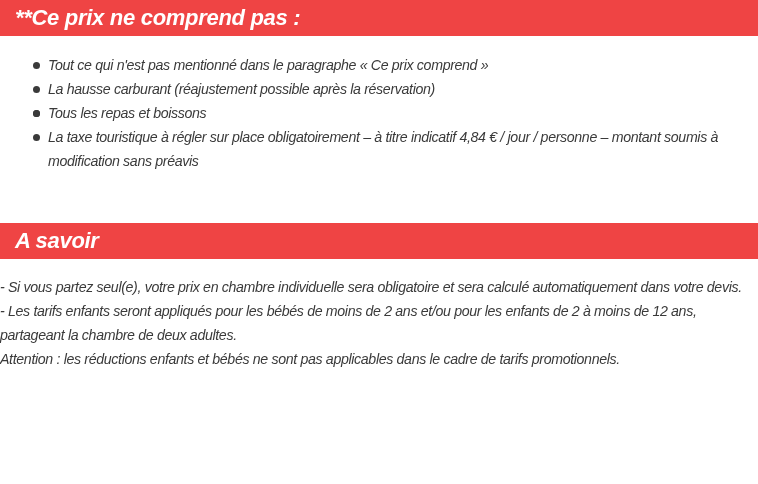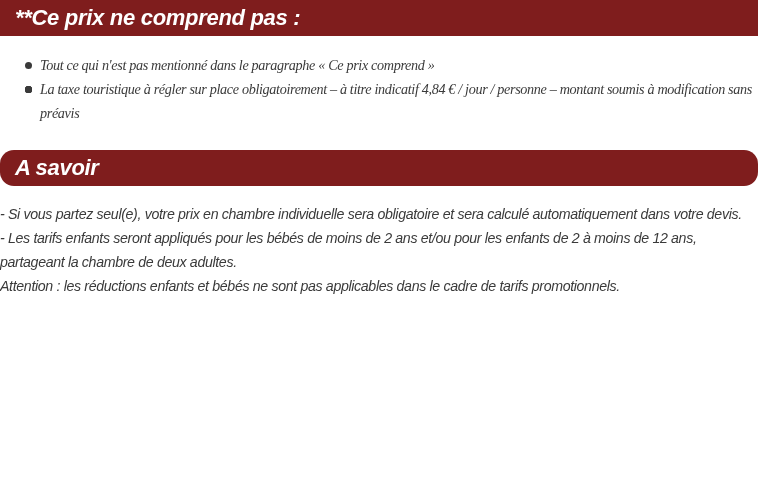--- a/index.html
+++ b/index.html
@@ -8,78 +8,77 @@
     background: #ffffff;
   }
   body {
     width: 758px;
     height: 484px;
     overflow: hidden;
     font-family: "Liberation Sans", "DejaVu Sans", sans-serif;
     color: #3a3a3a;
   }
   .section-header {
-    background: #7f1d1d;
+    background: #ef4444;
     color: #ffffff;
     font-style: italic;
     font-weight: bold;
     font-size: 22px;
     height: 36px;
     line-height: 36px;
     padding-left: 15px;
     box-sizing: border-box;
     letter-spacing: -0.3px;
   }
   #header-1 { margin-top: 0; }
   .bullet-list {
     list-style: none;
-    margin: 0;
+    margin: 8px;
     padding: 0;
     margin-top: 17px;
-    font-family: Liberation Serif, serif;
   }
   .bullet-list li {
     position: relative;
     padding-left: 40px;
     font-style: italic;
     font-size: 14.2px;
     line-height: 24px;
     letter-spacing: -0.35px;
     padding-right: 2px;
   }
   .bullet-list li .dot {
     position: absolute;
     left: 25px;
     top: 9px;
     width: 7px;
     height: 7px;
     border-radius: 50%;
     background: #3a3a3a;
   }
-  #header-2 { margin-top: 25px; border-radius: 14px; }
+  #header-2 { margin-top: 50px; }
   .info-block {
     margin-top: 16px;
     font-style: italic;
     font-size: 14.2px;
     line-height: 24px;
     letter-spacing: -0.35px;
     padding-right: 12px;
   }
   .info-block p { margin: 0; }
 </style>
 </head>
 <body>
 
 <div>
   <div class="section-header" id="header-1">**Ce prix ne comprend pas :</div>
   <ul class="bullet-list">
     <li><span class="dot"></span><span>Tout ce qui n'est pas mentionné dans le paragraphe « Ce prix comprend »</span></li>
+    <li><span class="dot"></span><span>La hausse carburant (réajustement possible après la réservation)</span></li>
     <li><span class="dot"></span></li>
-    <li><span class="dot"></span></li>
-    <li><span class="dot"></span></li>
+    <li><span class="dot"></span><span>Tous les repas et boissons</span></li>
     <li><span class="dot"></span><span>La taxe touristique à régler sur place obligatoirement – à titre indicatif 4,84 € / jour / personne – montant soumis à modification sans préavis</span></li>
   </ul>
 </div>
 
 <div>
   <div class="section-header" id="header-2">A savoir</div>
   <div class="info-block">
     <p>- Si vous partez seul(e), votre prix en chambre individuelle sera obligatoire et sera calculé automatiquement dans votre devis.</p>
     <p>- Les tarifs enfants seront appliqués pour les bébés de moins de 2 ans et/ou pour les enfants de 2 à moins de 12 ans, partageant la chambre de deux adultes.</p>
     <p>Attention : les réductions enfants et bébés ne sont pas applicables dans le cadre de tarifs promotionnels.</p>

